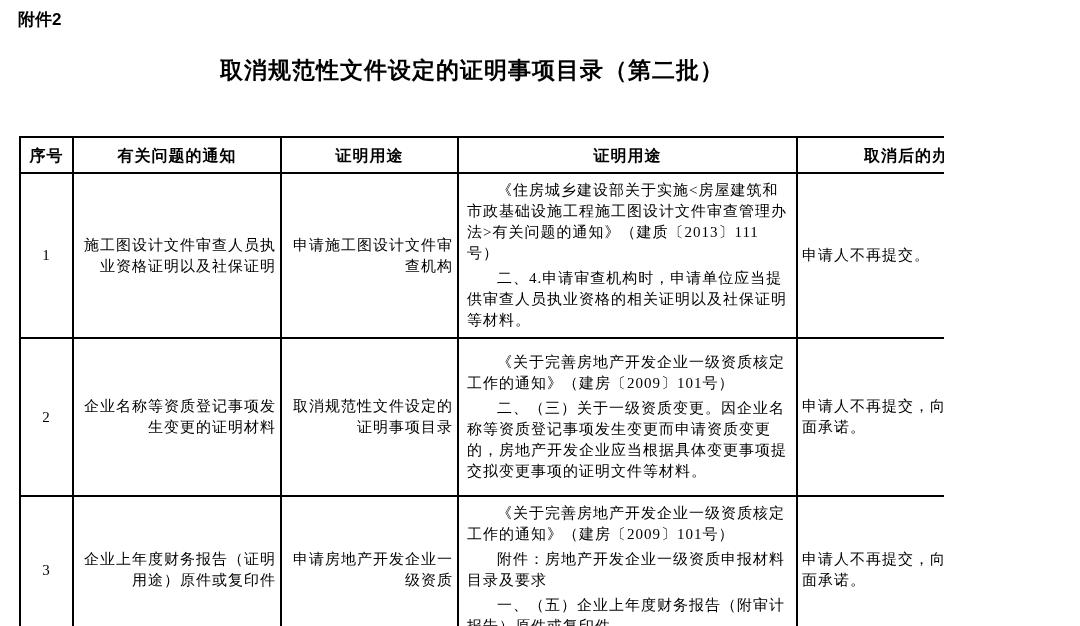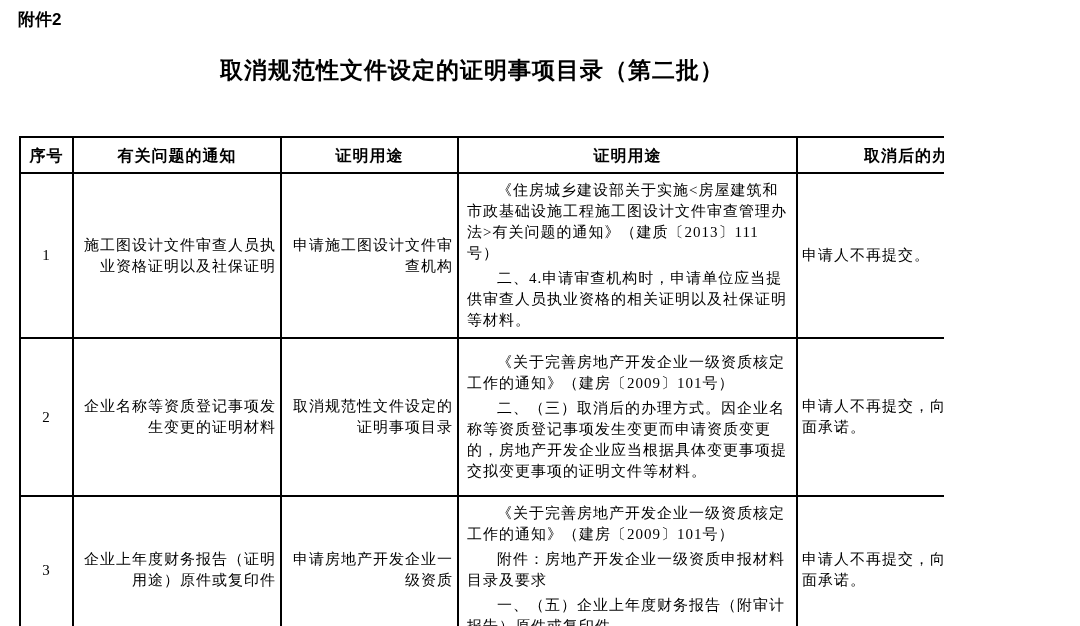--- a/index.html
+++ b/index.html
@@ -101,21 +101,21 @@
           <p>二、4.申请审查机构时，申请单位应当提供审查人员执业资格的相关证明以及社保证明等材料。</p>
         </td>
         <td class="cell-method">申请人不再提交。</td>
       </tr>
       <tr class="row-2">
         <td class="cell-no">2</td>
         <td class="cell-name">企业名称等资质登记事项发生变更的证明材料</td>
         <td class="cell-purpose">取消规范性文件设定的证明事项目录</td>
         <td class="cell-basis">
           <p>《关于完善房地产开发企业一级资质核定工作的通知》（建房〔2009〕101号）</p>
-          <p>二、（三）取消后的办理方式。因企业名称等资质登记事项发生变更而申请资质变更的，房地产开发企业应当根据具体变更事项提交拟变更事项的证明文件等材料。</p>
+          <p>二、（三）关于一级资质变更。因企业名称等资质登记事项发生变更而申请资质变更的，房地产开发企业应当根据具体变更事项提交拟变更事项的证明文件等材料。</p>
         </td>
         <td class="cell-method">申请人不再提交，向主管部门作出书面承诺。</td>
       </tr>
       <tr class="row-3">
         <td class="cell-no">3</td>
         <td class="cell-name">企业上年度财务报告（证明用途）原件或复印件</td>
         <td class="cell-purpose">申请房地产开发企业一级资质</td>
         <td class="cell-basis">
           <p>《关于完善房地产开发企业一级资质核定工作的通知》（建房〔2009〕101号）</p>
           <p>附件：房地产开发企业一级资质申报材料目录及要求</p>

